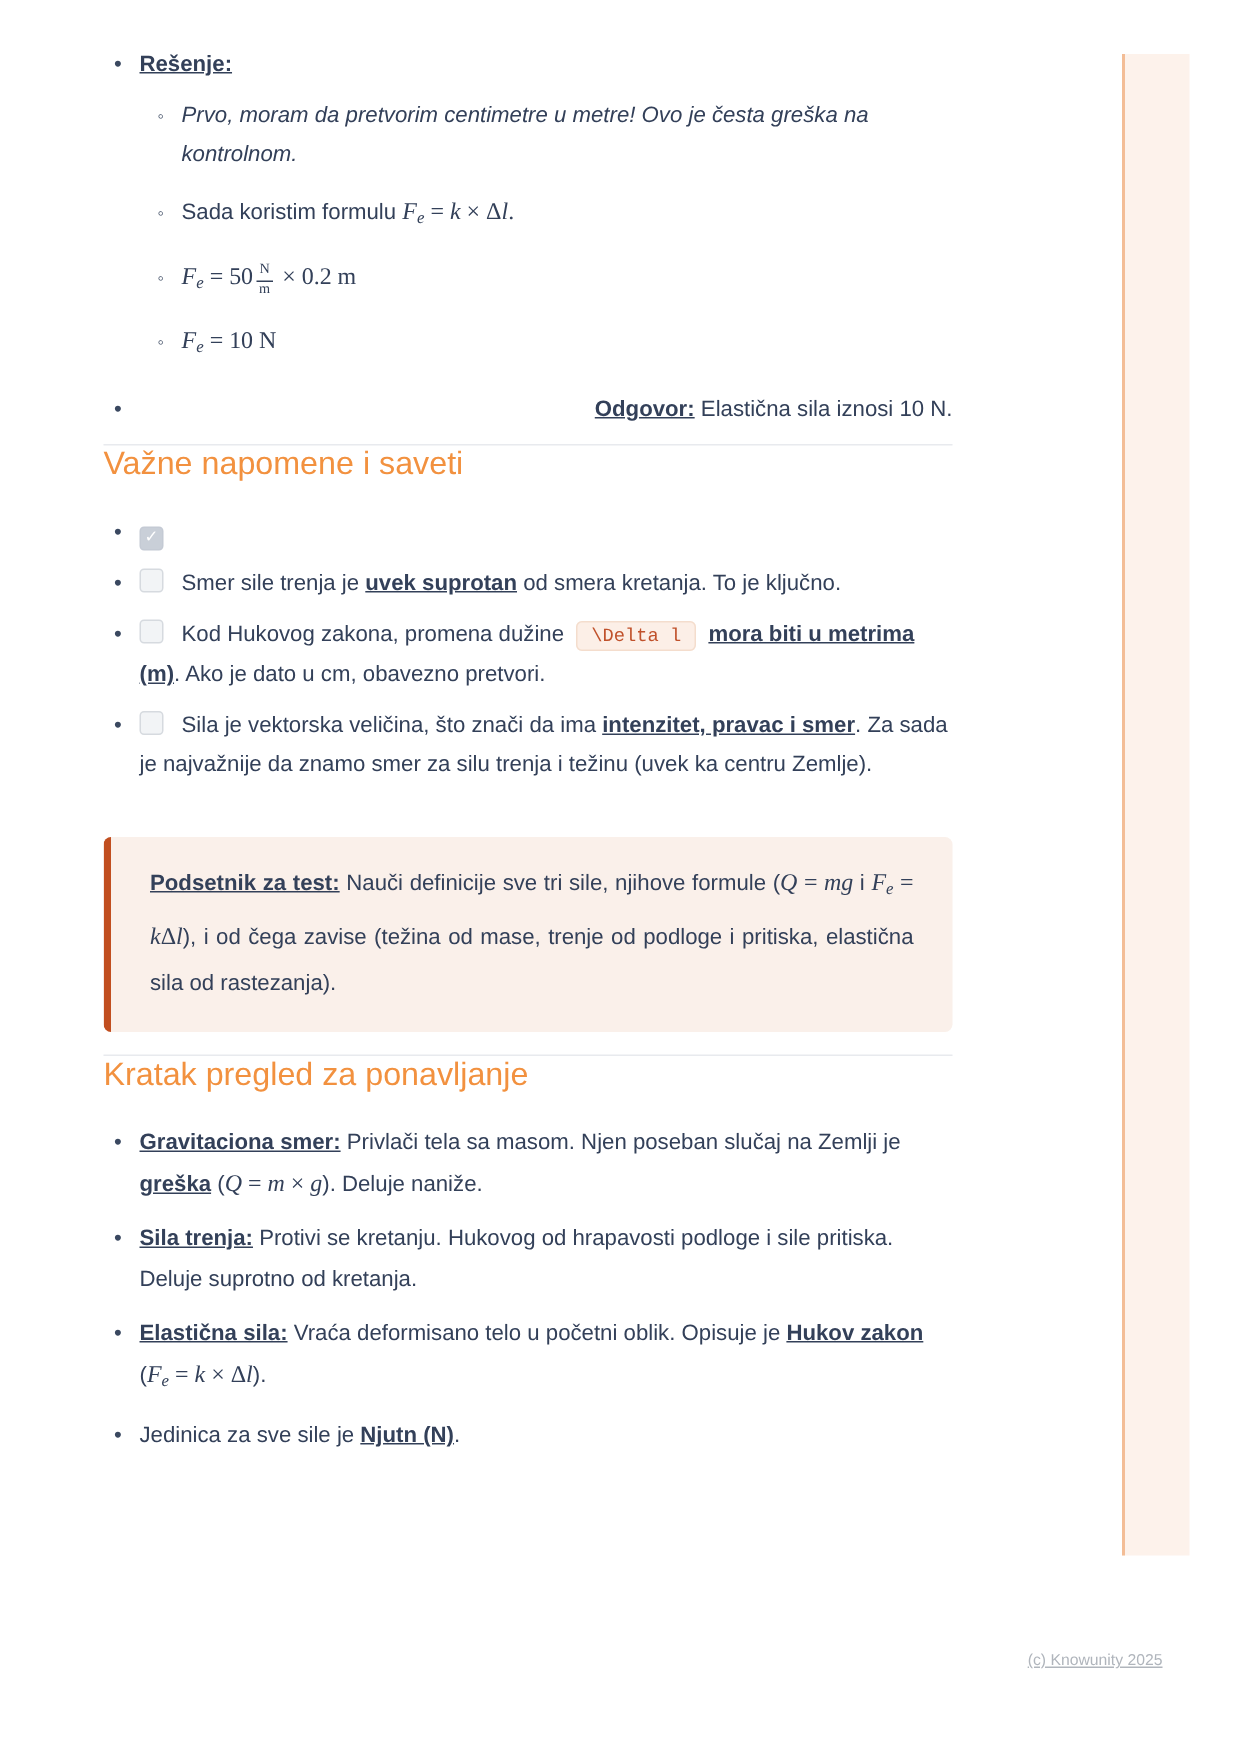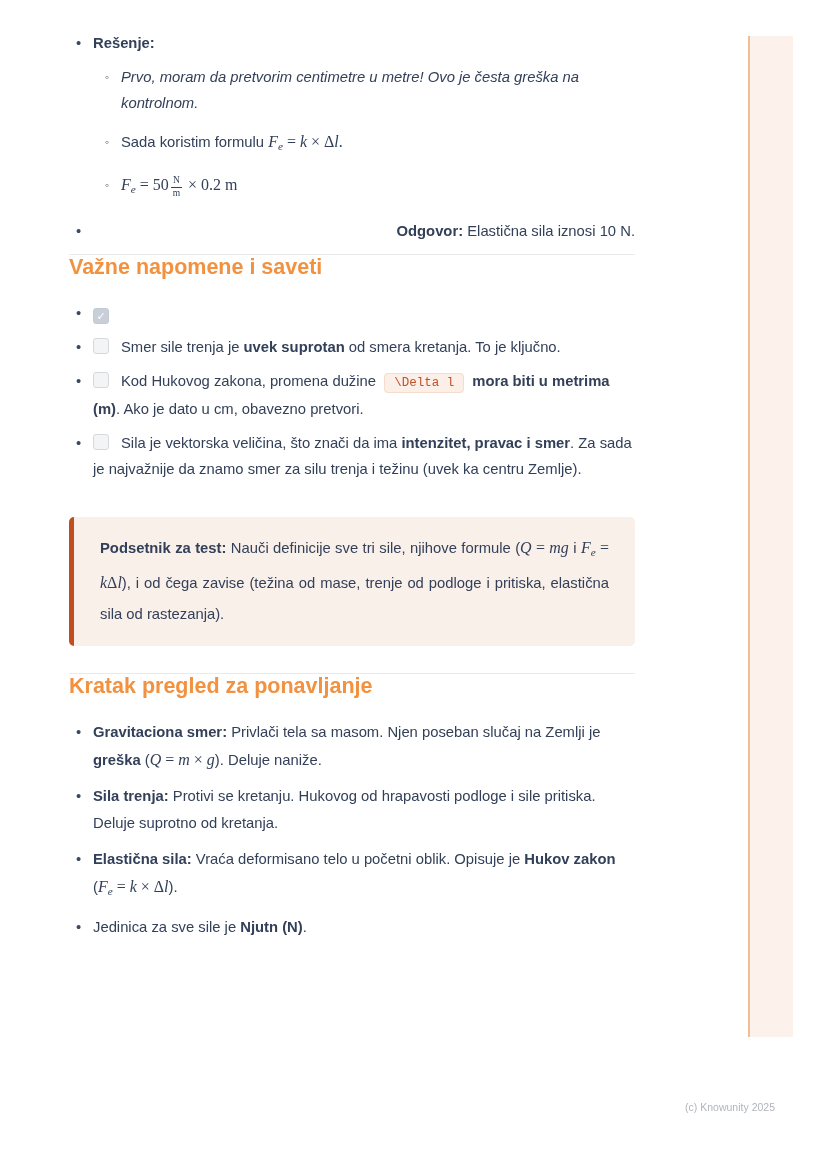--- a/index.html
+++ b/index.html
@@ -15,27 +15,27 @@
   ul{list-style:none;margin:0;padding:0;}
   .top > li{position:relative;padding-left:24px;line-height:26px;margin-bottom:10px;}
   .top > li::before{content:"•";position:absolute;left:7px;top:0;color:#3a4860;}
   ul.sub{margin:8px 0 2px 12px;}
   ul.sub > li{position:relative;padding-left:16px;line-height:26px;margin-bottom:13px;}
   ul.sub > li::before{content:"◦";position:absolute;left:0;top:0;color:#3a4860;font-size:12px;}
   .checks > li{position:relative;padding-left:24px;line-height:26px;margin-bottom:8px;}
   .checks > li::before{content:"•";position:absolute;left:7px;top:0;color:#3a4860;}
   .review > li{position:relative;padding-left:24px;line-height:27px;margin-bottom:9px;}
   .review > li::before{content:"•";position:absolute;left:7px;top:0;color:#3a4860;}
-  h2{color:#f2913f;font-size:21.5px;line-height:24px;margin:0 0 21px 0;font-weight:700;}
+  h2{color:#f2913f;font-size:21.5px;line-height:24px;margin:0 0 21px 0;font-weight:400;}
   hr.div{border:none;border-top:1px solid #e8eaee;margin:0;}
   .sp-answer{margin-top:16px;text-align:right;}
   .hr1{margin:31px 0 27px 0;}
   .hr2{margin:27px 0 29px 0;}
   
-  .b{font-weight:700;}
+  .b{font-weight:700;text-decoration:underline;}
   .i{font-style:italic;}
   .m{font-family:"Liberation Serif",serif;font-size:1.08em;}
   .mi{font-family:"Liberation Serif",serif;font-size:1.08em;font-style:italic;}
   .msub{font-family:"Liberation Serif",serif;font-style:italic;font-size:0.76em;vertical-align:-0.25em;}
   .code{
     font-family:Liberation Mono, monospace;font-size:12.5px;color:#c0512b;
     background:#fcefe7;border:1px solid #f4ddcd;border-radius:4px;padding:2px 9px;margin:0 4px;white-space:pre;
   }
   .frac{display:inline-block;text-align:center;font-family:"Liberation Serif",serif;
     font-size:9.5px;line-height:1.25;vertical-align:-6px;margin:0 2px;}
@@ -47,41 +47,42 @@
     width:14px;height:14px;border-radius:3px;margin-right:12px;vertical-align:-2px;cursor:pointer;
   }
   .checkbox[data-checked="true"]{background:#c9cfd8;border:1px solid #c4cad4;}
   .checkbox[data-checked="false"]{background:#f2f4f6;border:1px solid #d6dadf;}
   .checkbox .check{color:#ffffff;font-size:11px;line-height:1;}
   
   .callout{
     margin:35px 0 0 0;background:#faf0ea;border-left:5px solid #c14e1f;border-radius:5px;
     padding:15px 26px 16px 26px;text-align:justify;line-height:31px;
   }
-  .callout-wrap{margin-bottom:27px;}
+  .callout-wrap{margin-bottom:15px;}
   .footer{
-    position:absolute;top:1101px;right:53px;color:#b0b5bc;font-size:10.5px;
+    position:absolute;top:1101px;right:53px;color:#b0b5bc;font-size:10.5px;text-decoration:underline;
   }
 </style>
 </head>
 <body>
 
 <div class="page">
 
   <div class="edge-strip"></div>
 
   <div class="content">
 
     <ul class="top">
       <li>
         <span><span class="b">Rešenje:</span></span>
         <ul class="sub">
           <li><span><span class="i">Prvo, moram da pretvorim centimetre u metre! Ovo je česta greška na kontrolnom.</span></span></li>
           <li><span><span>Sada koristim formulu </span><span class="mi">F</span><span class="msub">e</span><span class="m"> = </span><span class="mi">k</span><span class="m"> × Δ</span><span class="mi">l</span><span class="m">.</span></span></li>
           <li><span><span class="mi">F</span><span class="msub">e</span><span class="m"> = 50</span><span class="frac"><span class="num">N</span><span class="den">m</span></span><span class="m"> × 0.2 m</span></span></li>
+          <li><span><span class="mi">F</span><span class="msub">e</span><span class="m"> = 10 N</span></span></li>
         </ul>
       </li>
       <li class="sp-answer">
         <span><span class="b">Odgovor:</span><span> Elastična sila iznosi 10 N.</span></span>
       </li>
     </ul>
 
     <hr class="div hr1">
 
     <h2>Važne napomene i saveti</h2>

